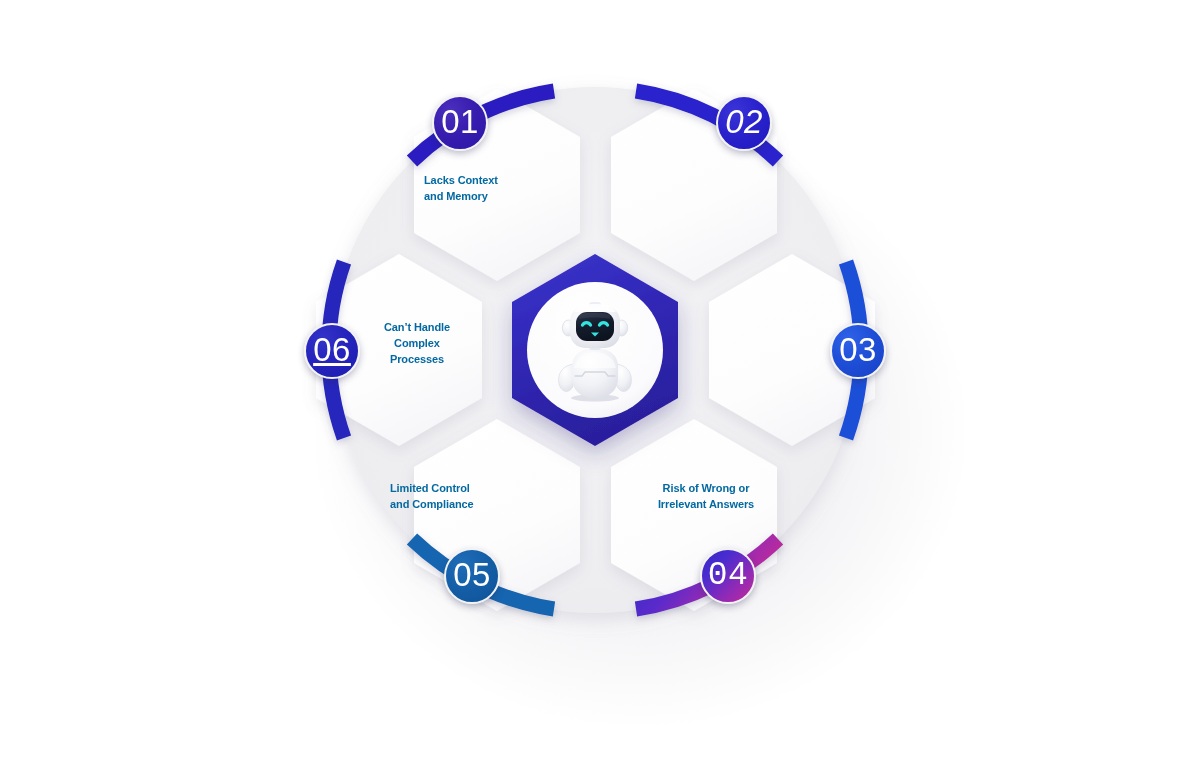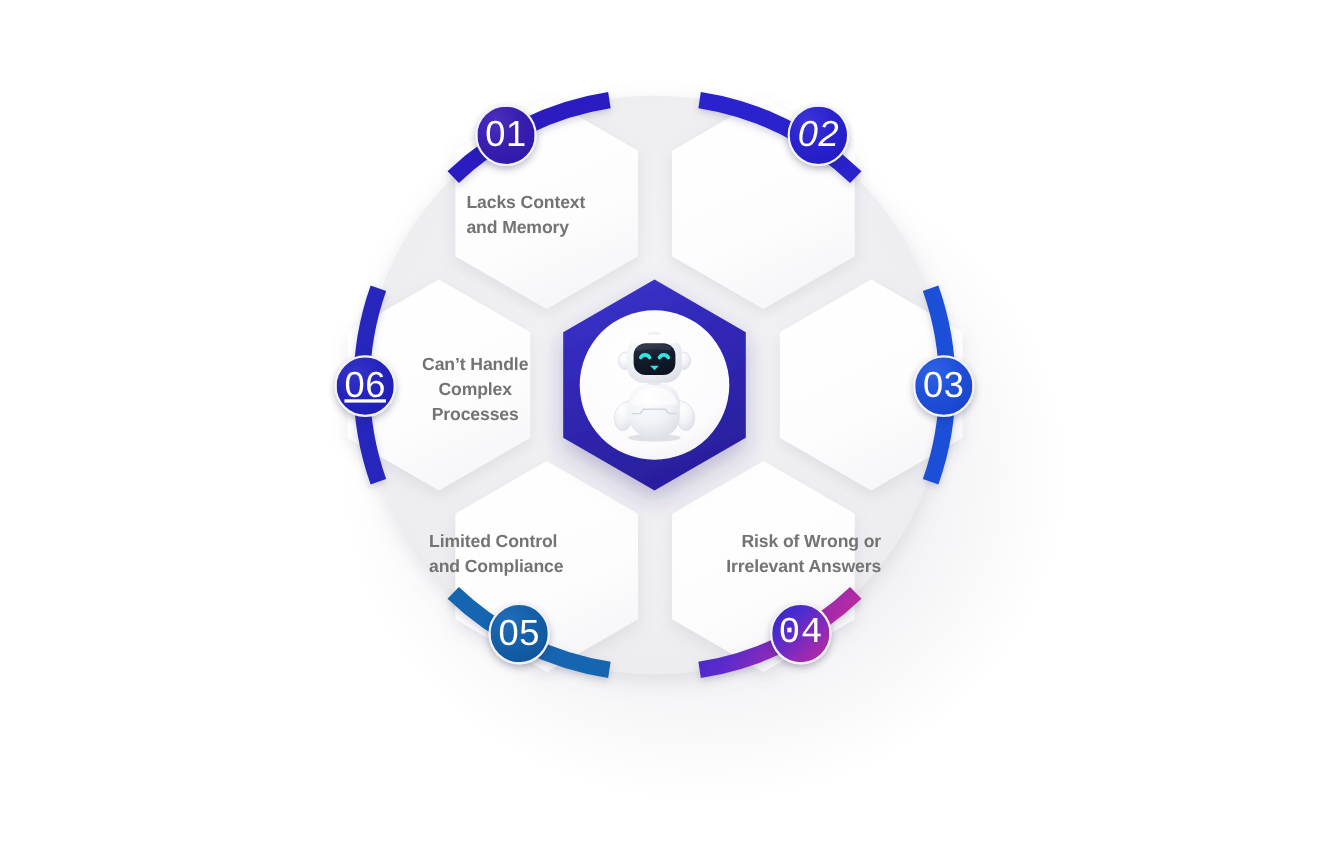--- a/index.html
+++ b/index.html
@@ -13,32 +13,32 @@
     position: relative;
     width: 1200px; height: 768px;
     background: #ffffff;
   }
   #svg-root { position: absolute; left: 0; top: 0; }
 
   .hex-label {
     position: absolute;
     font-family: "Liberation Sans", sans-serif;
     font-weight: bold;
-    font-size: 16px;
+    font-size: 11px;
     line-height: 1.45;
-    color: #737373;
+    color: #0369a1;
     letter-spacing: -0.1px;
     white-space: pre-line;
   }
   .hl-01 { left: 424px; top: 173px; width: 160px; text-align: left; }
   .hl-02 { left: 628px; top: 173px; width: 160px; text-align: left; }
   .hl-03 { left: 714px; top: 333px; width: 160px; text-align: left; }
-  .hl-04 { left: 611px; top: 481px; width: 190px; text-align: right; }
+  .hl-04 { left: 611px; top: 481px; width: 190px; text-align: center; }
   .hl-05 { left: 390px; top: 481px; width: 185px; text-align: left; }
-  .hl-06 { left: 351px; top: 320px; width: 162px; text-align: center; }
+  .hl-06 { left: 336px; top: 320px; width: 162px; text-align: center; }
 
   .badge {
     position: absolute;
     width: 56px; height: 56px;
     border-radius: 50%;
     display: flex; align-items: center; justify-content: center;
     color: #ffffff;
     font-family: "Liberation Sans", sans-serif;
     font-weight: normal;
     font-size: 33px;

